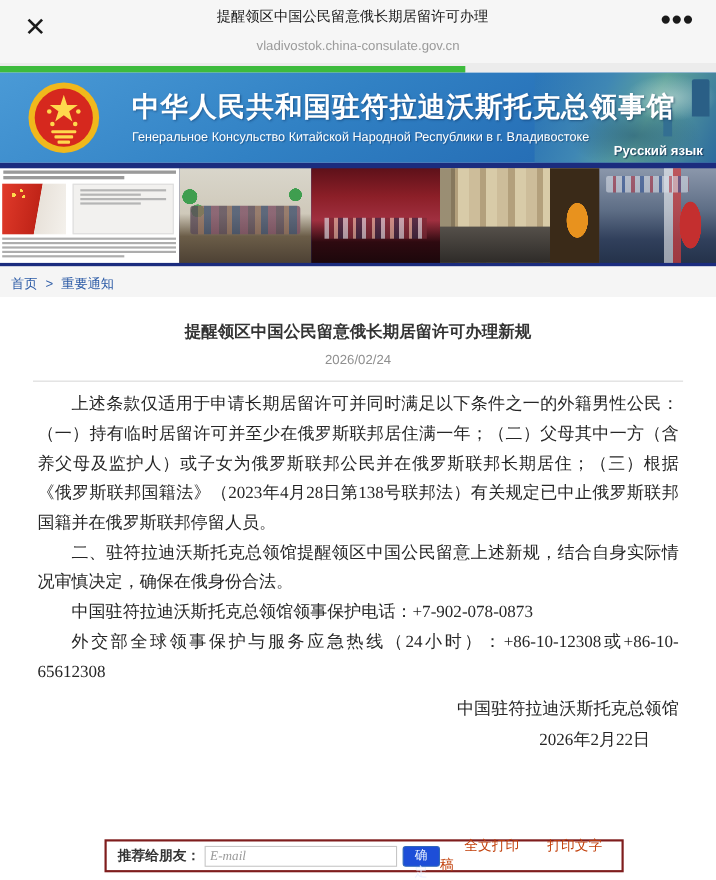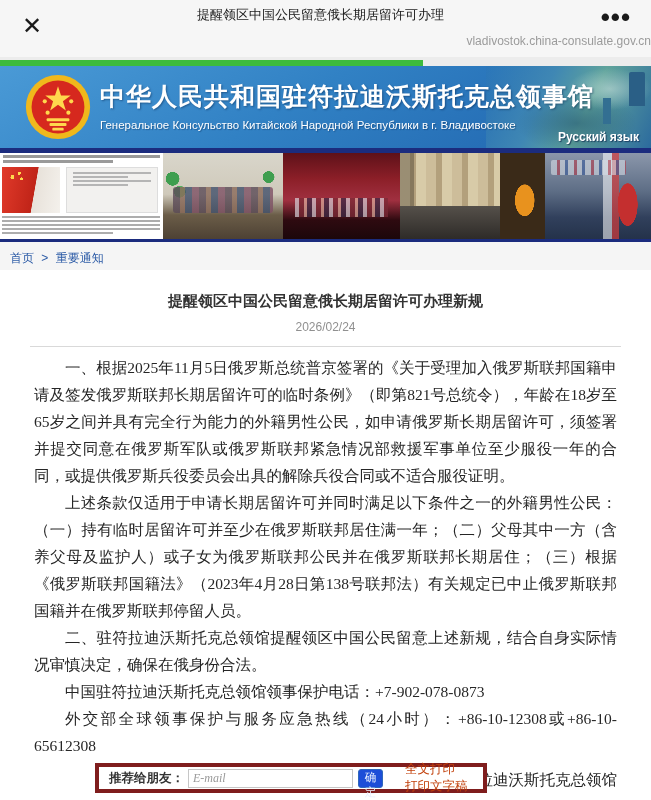--- a/index.html
+++ b/index.html
@@ -3,38 +3,38 @@
 <meta charset="utf-8">
 <style>
   * { margin:0; padding:0; box-sizing:border-box; }
   html,body { width:651px; height:800px; background:#fff; font-family:"Liberation Sans", sans-serif; overflow:hidden; }
 
   
   .wx-bar { position:relative; width:651px; height:57px; background:#f6f6f6; }
   .wx-close { position:absolute; left:22px; top:12px; font-size:24px; color:#1a1a1a; line-height:28px; cursor:pointer; }
   .wx-title { position:absolute; left:60px; right:70px; top:6px; text-align:center; font-size:13px; color:#1a1a1a; white-space:nowrap; overflow:hidden;
               -webkit-mask-image:linear-gradient(90deg,#000 85%,transparent 99%); mask-image:linear-gradient(90deg,#000 85%,transparent 99%); }
-  .wx-url { position:absolute; left:0; right:0; top:34px; text-align:right; font-size:12px; color:#9b9b9b; }
+  .wx-url { position:absolute; left:0; right:0; top:34px; text-align:center; font-size:12px; color:#9b9b9b; }
   .wx-menu { position:absolute; right:20px; top:2px; font-size:26px; letter-spacing:1px; color:#1a1a1a; font-weight:bold; cursor:pointer; }
 
   
   .progress-track { width:651px; height:9px; background:#ececec; padding-top:3px; }
   .progress-fill { height:6px; background:#3dbb3d; }
 
   
   .site-header { position:relative; width:651px; height:82px; background:linear-gradient(150deg,#4a9ad6 0%, #3181c4 45%, #1f63ad 100%); overflow:hidden; }
   .wall { position:absolute; right:0; top:0; width:165px; height:82px;
           background:
             radial-gradient(ellipse 60px 30px at 75% 28%, rgba(210,230,225,.55), rgba(210,230,225,0) 70%),
             radial-gradient(ellipse 80px 40px at 55% 70%, rgba(30,80,110,.55), rgba(30,80,110,0) 75%),
             linear-gradient(115deg, rgba(40,110,160,.1) 0%, #3f87b4 35%, #5fa39b 60%, #2c6b9e 100%);
   }
   .wall-tower { position:absolute; right:6px; top:6px; width:16px; height:34px; background:#2a5f86; border-radius:2px 2px 0 0; box-shadow:-30px 22px 0 -4px #336f92; }
   .emblem { position:absolute; left:24px; top:7px; width:68px; height:68px; }
-  .hdr-text { position:absolute; left:100px; top:14px; color:#fff; }
+  .hdr-text { position:absolute; left:120px; top:14px; color:#fff; }
   .hdr-cn { font-size:25px; font-weight:bold; letter-spacing:1px; text-shadow:1px 1px 2px rgba(0,30,70,.45); }
   .hdr-ru { margin-top:6px; font-size:11.5px; text-shadow:1px 1px 1px rgba(0,30,70,.4); }
   .lang-link { position:absolute; right:12px; bottom:4px; color:#fff; font-size:12px; font-weight:bold; text-shadow:1px 1px 1px rgba(0,20,60,.6); cursor:pointer; }
 
   
   .banner { position:relative; width:651px; height:94px; background:#1b2c7e; }
   .photo-row { position:absolute; left:0; top:5px; height:86px; display:flex; width:651px; }
 
   .news-card { width:163px; height:86px; background:#fff; position:relative; padding:2px 3px; }
   .tline { height:3px; background:#9a9a9a; margin-bottom:2px; }
@@ -84,21 +84,21 @@
   .article { width:651px; background:#fff; padding-top:22px; }
   .a-title { text-align:center; font-size:15px; font-weight:bold; color:#333; }
   .a-date { text-align:center; font-size:12px; color:#909090; margin-top:9px; }
   .a-rule { border:none; border-top:1px solid #d9d9d9; margin:12px 30px 0 30px; }
   .a-body { margin:7px 34px 0 34px; font-family:"Liberation Serif","DejaVu Serif",serif; font-size:15.5px; line-height:27px; color:#262626; text-align:justify; }
   .a-body p { text-indent:2em; }
   .a-sign { text-align:right; margin-top:7px; }
   .a-signdate { text-align:right; margin-top:1px; padding-right:26px; }
 
   
-  .foot-bar { position:absolute; left:95px; top:763px; width:392px; height:30px; border:4px solid #7f1d1d; background:#fff;
+  .foot-bar { position:absolute; left:95px; top:763px; width:472px; height:30px; border:2px solid #7f1d1d; background:#fff;
               display:flex; align-items:center; padding:0 10px; }
   .rec-label { font-size:12.5px; font-weight:bold; color:#333; white-space:nowrap; }
   .email-input { width:180px; height:19px; border:1px solid #c6c6c6; margin-left:4px; font-size:12px; padding:0 4px; color:#1d4ed8; }
   .email-input::placeholder { font-style:italic; color:#999; font-family:"Liberation Serif",serif; }
   .ok-btn { margin-left:5px; height:19px; padding:0 5px; background:#1d4ed8; color:#eaf1ff; border:1px solid #2f68bb; border-radius:3px; font-size:11.5px; cursor:pointer; }
   .print-links { margin-left:auto; font-size:12.5px; }
   .print-links a { color:#c2410c; text-decoration:none; margin-left:22px; cursor:pointer; }
 </style>
 </head>
 <body>
@@ -169,21 +169,20 @@
   <a>首页</a>
   <span class="crumb-sep">&gt;</span>
   <a>重要通知</a>
 </div>
 
 <div class="article">
   <div class="a-title">提醒领区中国公民留意俄长期居留许可办理新规</div>
   <div class="a-date">2026/02/24</div>
   <hr class="a-rule">
   <div class="a-body">
-    <p>一、根据2025年11月5日俄罗斯总统普京签署的《关于受理加入俄罗斯联邦国籍申请及签发俄罗斯联邦长期居留许可的临时条例》（即第821号总统令），年龄在18岁至65岁之间并具有完全行为能力的外籍男性公民，如申请俄罗斯长期居留许可，须签署并提交同意在俄罗斯军队或俄罗斯联邦紧急情况部救援军事单位至少服役一年的合同，或提供俄罗斯兵役委员会出具的解除兵役合同或不适合服役证明。</p>
     <p>上述条款仅适用于申请长期居留许可并同时满足以下条件之一的外籍男性公民：（一）持有临时居留许可并至少在俄罗斯联邦居住满一年；（二）父母其中一方（含养父母及监护人）或子女为俄罗斯联邦公民并在俄罗斯联邦长期居住；（三）根据《俄罗斯联邦国籍法》（2023年4月28日第138号联邦法）有关规定已中止俄罗斯联邦国籍并在俄罗斯联邦停留人员。</p>
     <p>二、驻符拉迪沃斯托克总领馆提醒领区中国公民留意上述新规，结合自身实际情况审慎决定，确保在俄身份合法。</p>
     <p>中国驻符拉迪沃斯托克总领馆领事保护电话：+7-902-078-0873</p>
     <p>外交部全球领事保护与服务应急热线（24小时）：+86-10-12308或+86-10-65612308</p>
     <div class="a-sign">中国驻符拉迪沃斯托克总领馆</div>
     <div class="a-signdate">2026年2月22日</div>
   </div>
 </div>
 
 <div class="foot-bar">

